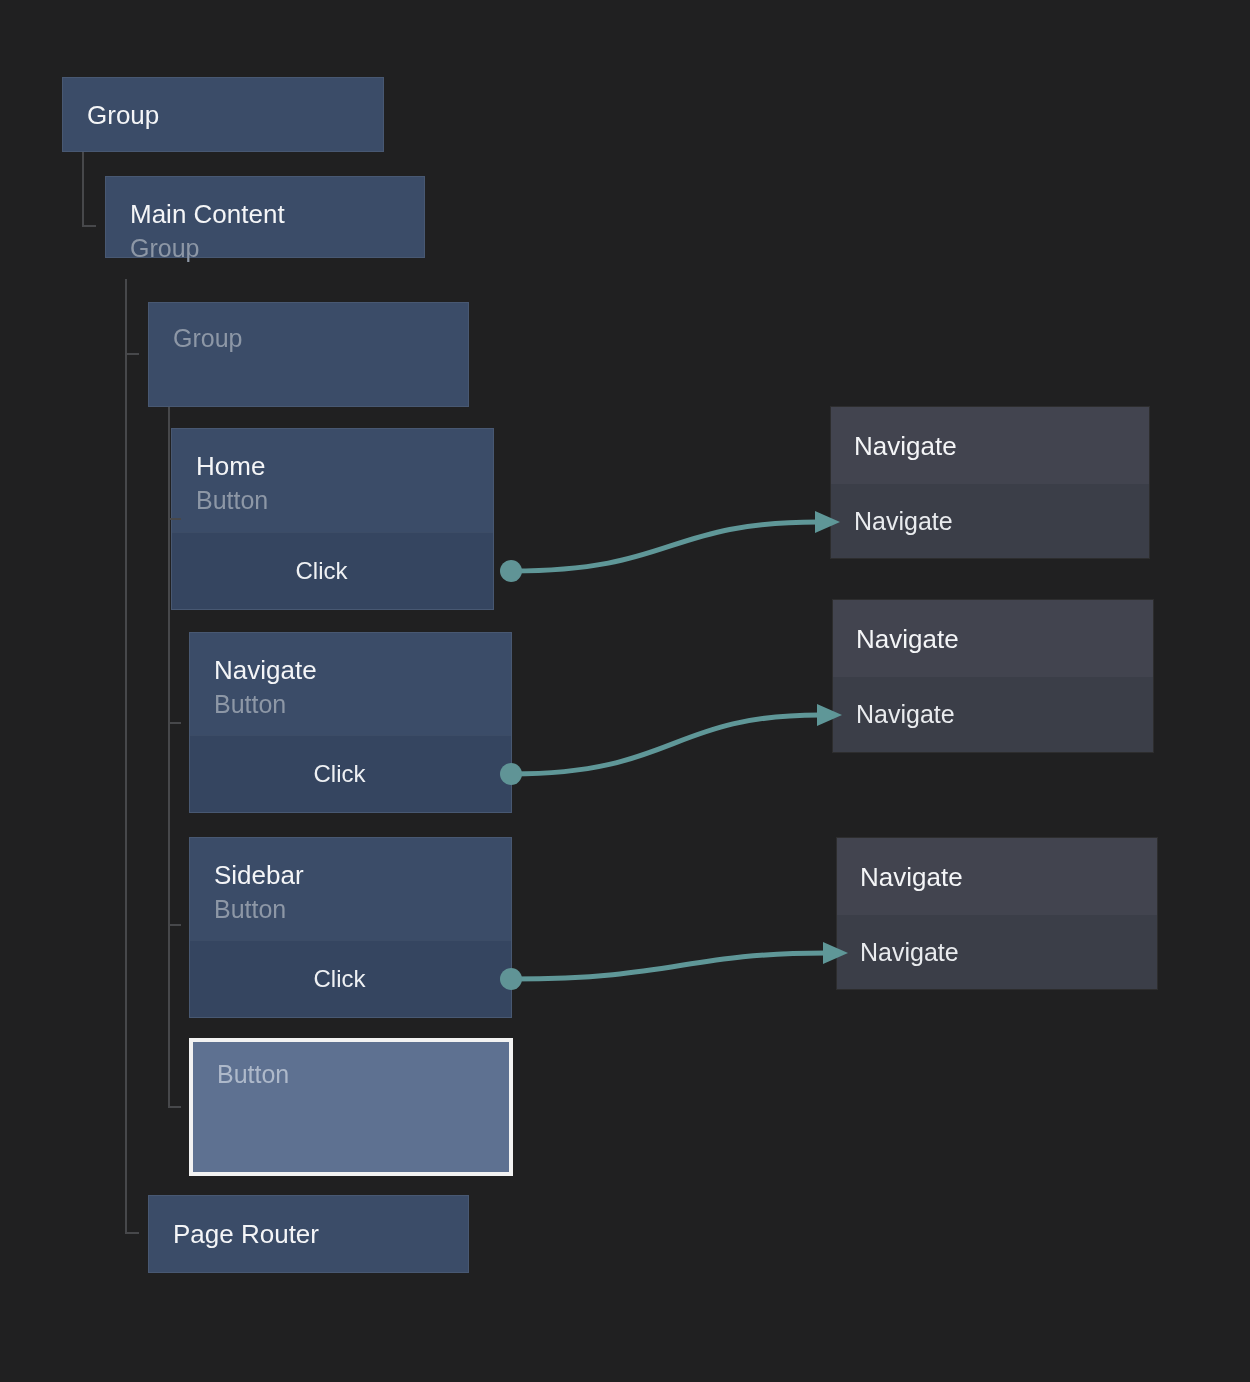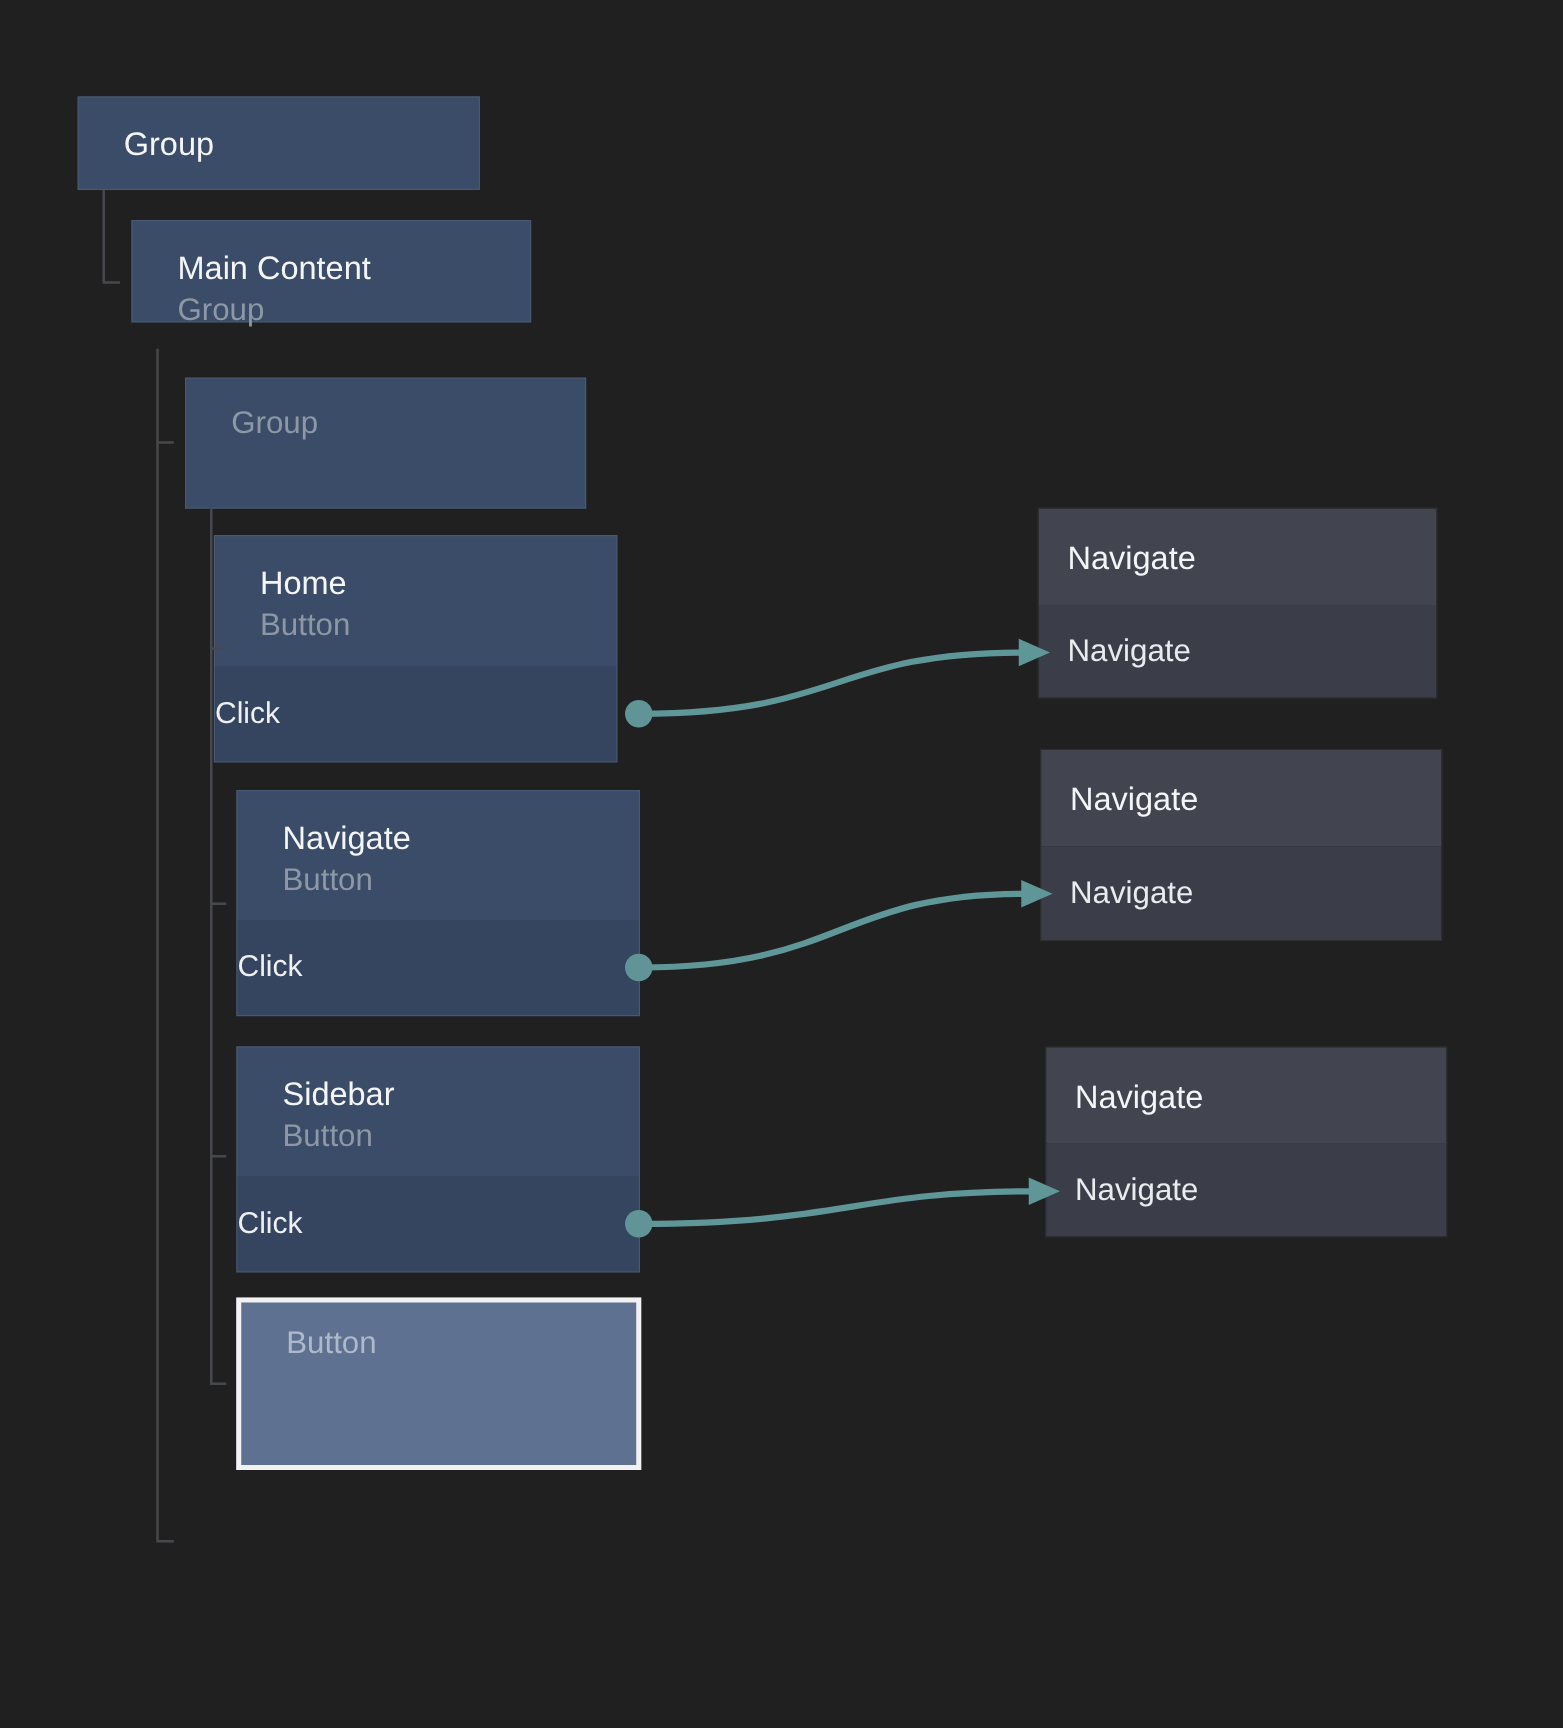--- a/index.html
+++ b/index.html
@@ -5,26 +5,26 @@
   html,body{margin:0;padding:0;background:#202021;}
   *{box-sizing:border-box;}
   .canvas{
     position:relative;width:1250px;height:1382px;overflow:hidden;
     background:#202021;
     font-family:"Liberation Sans","DejaVu Sans",sans-serif;
     color:#f5f5f5;
   }
   .node{position:absolute;display:flex;flex-direction:column;}
   .node.blue{background:#3b4c68;border:1px solid rgba(255,255,255,0.07);}
-  .node-head{flex:1;display:flex;flex-direction:column;justify-content:flex-start;padding:19px 22px 0 24px;margin-left:12px;}
+  .node-head{flex:1;display:flex;flex-direction:column;justify-content:flex-start;padding:19px 22px 0 24px;}
   .node-head.center{justify-content:center;padding-top:0;}
   .title{font-size:26px;line-height:36px;color:#f4f5f7;font-weight:400;}
   .subtitle{font-size:25px;line-height:32px;color:#8d97a6;font-weight:400;}
   .click-row{
-    height:77px;background:#354560;display:flex;align-items:center;justify-content:flex-start;
+    height:77px;background:#354560;display:flex;align-items:center;justify-content:center;
     padding-right:22px;border-top:1px solid rgba(255,255,255,0.04);
   }
   .click-label{font-size:24px;color:#eef0f3;}
   .node.action{border:1px solid rgba(255,255,255,0.06);}
   .action-head{height:77px;background:#42444f;display:flex;align-items:center;padding-left:23px;}
   .action-body{flex:1;background:#3b3e48;display:flex;align-items:center;padding-left:23px;}
   .action-body .body-label{font-size:25px;color:#e9ebee;}
   .node.selected{
     background:#5e7191;border:4px solid #f2f2f2;
   }
@@ -86,20 +86,25 @@
       <span class="click-label">Click</span>
     </div>
   </div>
 
   <div class="node selected" style="left:189px;top:1038px;width:324px;height:138px">
     <div class="node-head">
       <div class="subtitle">Button</div>
     </div>
   </div>
 
+  <div class="node blue" style="left:148px;top:1195px;width:321px;height:78px">
+    <div class="node-head center">
+      <div class="title">Page Router</div>
+    </div>
+  </div>
 
   <div class="node action" style="left:830px;top:406px;width:320px;height:153px">
     <div class="action-head">
       <div class="title">Navigate</div>
     </div>
     <div class="action-body">
       <span class="body-label">Navigate</span>
     </div>
   </div>
 

